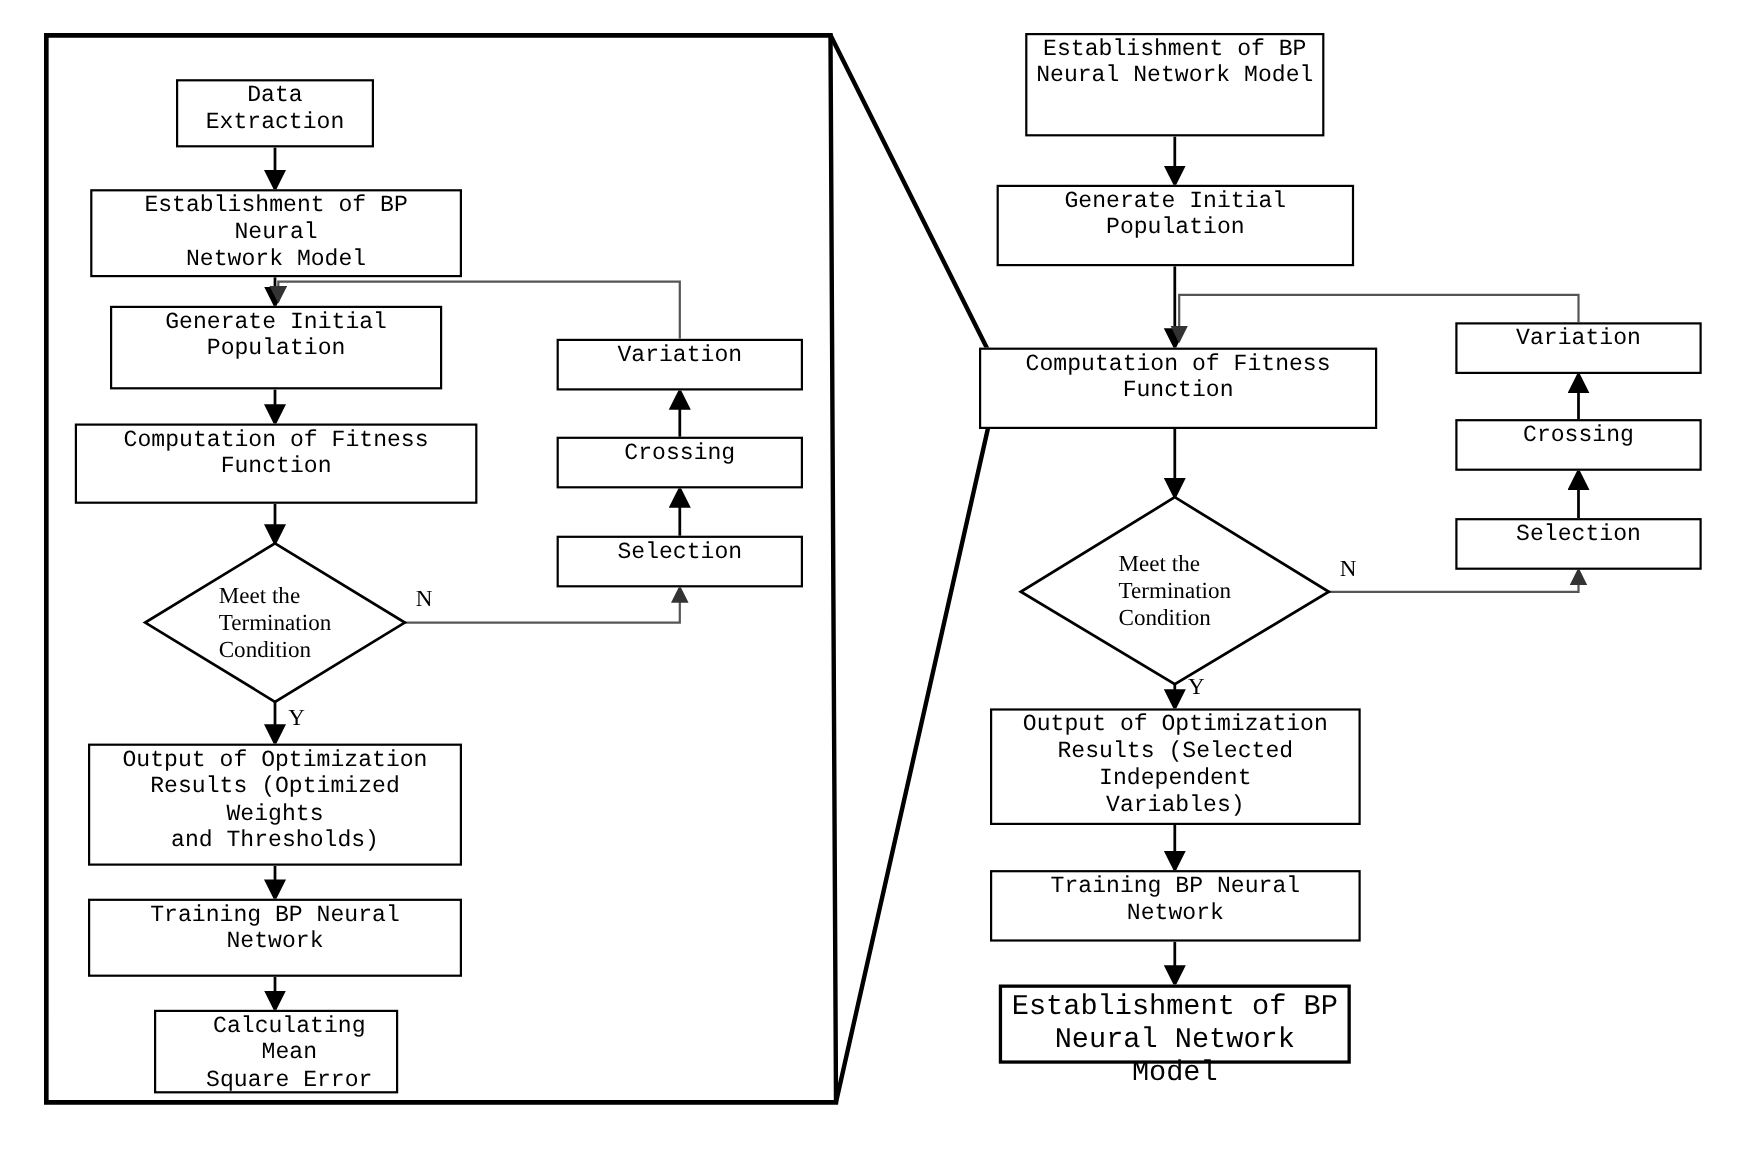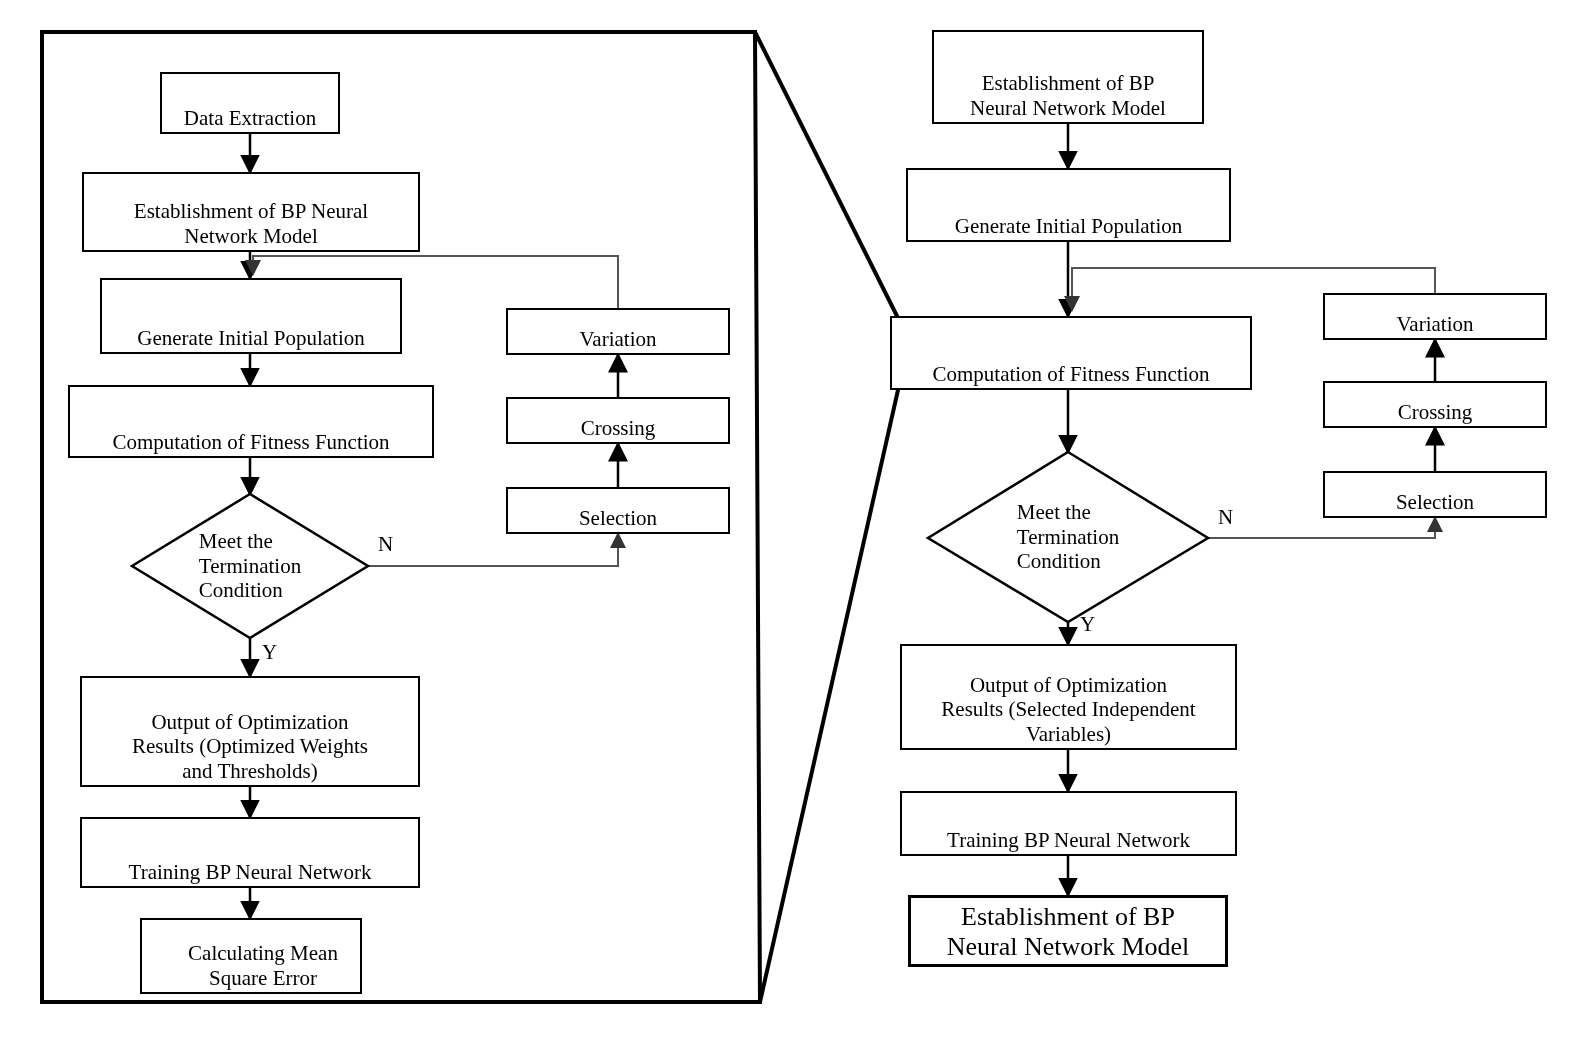--- a/index.html
+++ b/index.html
@@ -25,26 +25,27 @@
     width: 1596px;
     height: 1057px;
     pointer-events: none;
   }
   .node {
     position: absolute;
     box-sizing: border-box;
     border: 2px solid #000;
     background: #fff;
     display: flex;
-    align-items: flex-end;
+    align-items: flex-start;
     justify-content: center;
     text-align: center;
     line-height: 1.16;
     font-size: 21px;
     padding: 2px 6px;
+    font-family: Liberation Mono, monospace;
   }
   .node.thick {
     border-width: 3px;
   }
   .node.big {
     font-size: 26px;
   }
   .diamond-wrap {
     position: absolute;
   }

